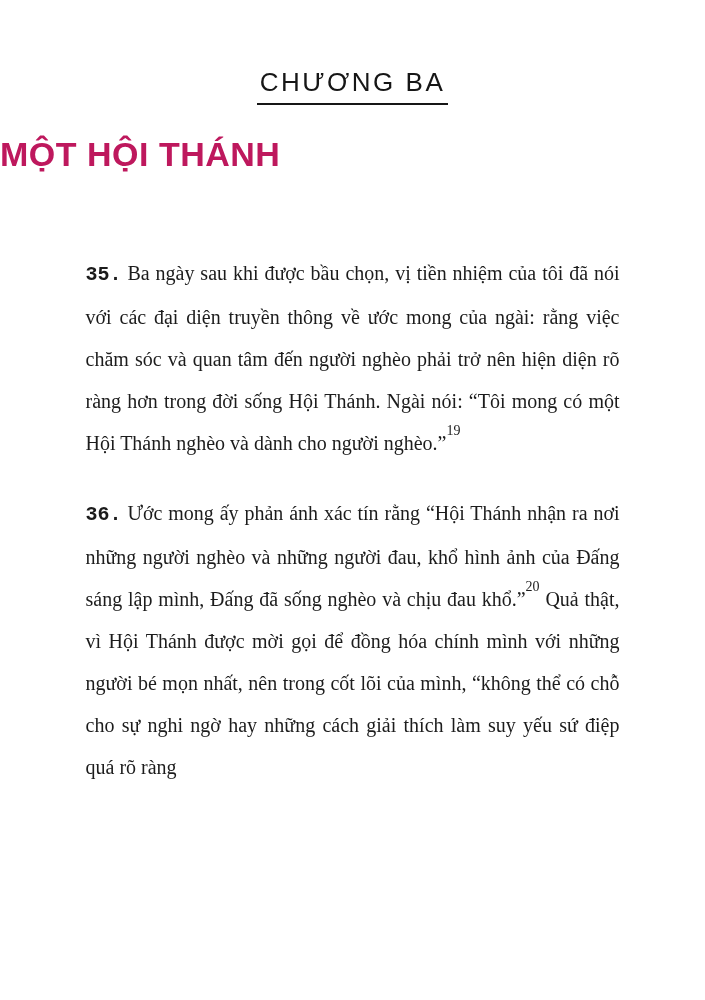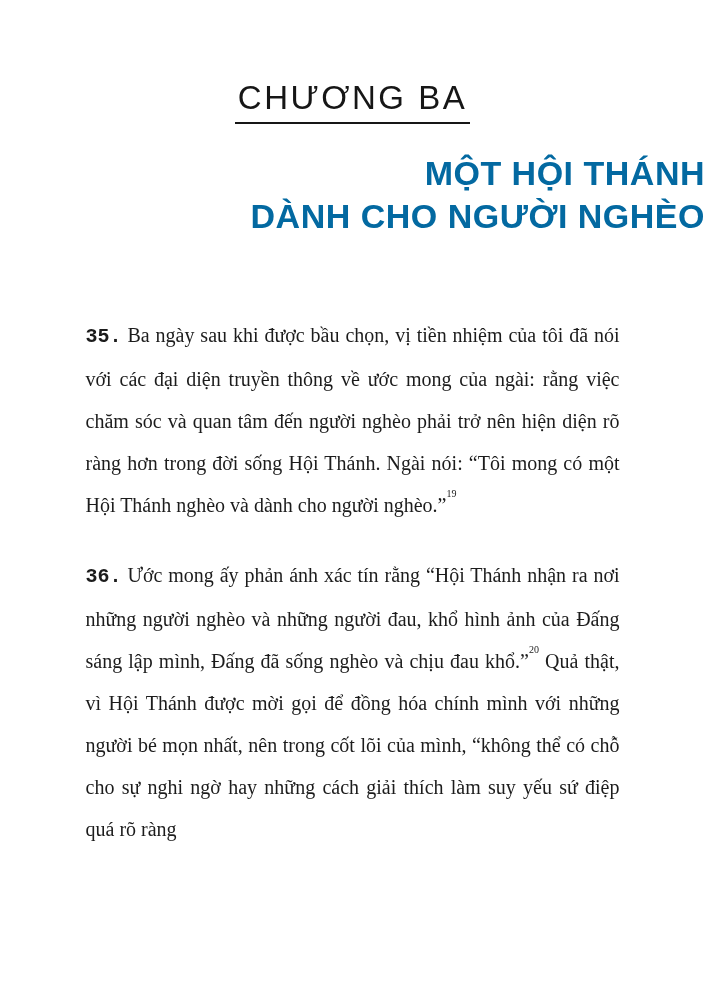--- a/index.html
+++ b/index.html
@@ -9,80 +9,79 @@
   }
   .page {
     position: relative;
     width: 705px;
     height: 1000px;
     background: #ffffff;
     overflow: hidden;
     color: #1c1c1c;
   }
   .chapter-heading {
-    margin: 16px;
+    margin: 4px;
     padding-top: 63px;
     text-align: center;
     font-family: "Liberation Sans", "DejaVu Sans", sans-serif;
-    font-size: 33px;
+    font-size: 26px;
     font-weight: 400;
     letter-spacing: 2.5px;
     color: #161616;
   }
   .chapter-heading .chapter-underline {
     display: inline-block;
     border-bottom: 2px solid #161616;
     padding: 0 3px 5px 3px;
   }
   .title {
     margin: 28px 0 0 0;
-    text-align: right;
+    text-align: left;
     font-family: "Liberation Sans", "DejaVu Sans", sans-serif;
     font-weight: 700;
     font-size: 34px;
     line-height: 43px;
     letter-spacing: 0.5px;
-    color: #0369a1;
+    color: #be185d;
   }
   .content {
     width: 534px;
     margin: 76px auto 0 auto;
     font-family: "Liberation Serif", "DejaVu Serif", serif;
     font-size: 20px;
     line-height: 42px;
     text-align: justify;
     color: #1c1c1c;
   }
   .content p.para {
     margin: 0 0 28px 0;
   }
   .para-num {
     font-weight: 700;
     font-family: Liberation Mono, monospace;
   }
   sup.fnref {
-    font-size: 10px;
+    font-size: 14px;
     line-height: 0;
     position: relative;
     top: -7px;
     letter-spacing: 0;
   }
 </style>
 </head>
 <body>
 
 <div class="page">
 
   <div class="chapter-heading">
     <span class="chapter-underline">CHƯƠNG BA</span>
   </div>
 
   <h1 class="title">
     <span>MỘT HỘI THÁNH</span><br>
-    <span>DÀNH CHO NGƯỜI NGHÈO</span>
   </h1>
 
   <div class="content" id="content">
       <p class="para"><b class="para-num">35.</b> <span>Ba ngày sau khi được bầu chọn, vị tiền nhiệm của tôi đã nói với các đại diện truyền thông về ước mong của ngài: rằng việc chăm sóc và quan tâm đến người nghèo phải trở nên hiện diện rõ ràng hơn trong đời sống Hội Thánh. Ngài nói: “Tôi mong có một Hội Thánh nghèo và dành cho người nghèo.”</span><sup class="fnref">19</sup></p>
       <p class="para"><b class="para-num">36.</b> <span>Ước mong ấy phản ánh xác tín rằng “Hội Thánh nhận ra nơi những người nghèo và những người đau, khổ hình ảnh của Đấng sáng lập mình, Đấng đã sống nghèo và chịu đau khổ.”</span><sup class="fnref">20</sup><span> Quả thật, vì Hội Thánh được mời gọi để đồng hóa chính mình với những người bé mọn nhất, nên trong cốt lõi của mình, “không thể có chỗ cho sự nghi ngờ hay những cách giải thích làm suy yếu sứ điệp quá rõ ràng</span></p>
     </div>
 
 </div>
 
 </body></html>

